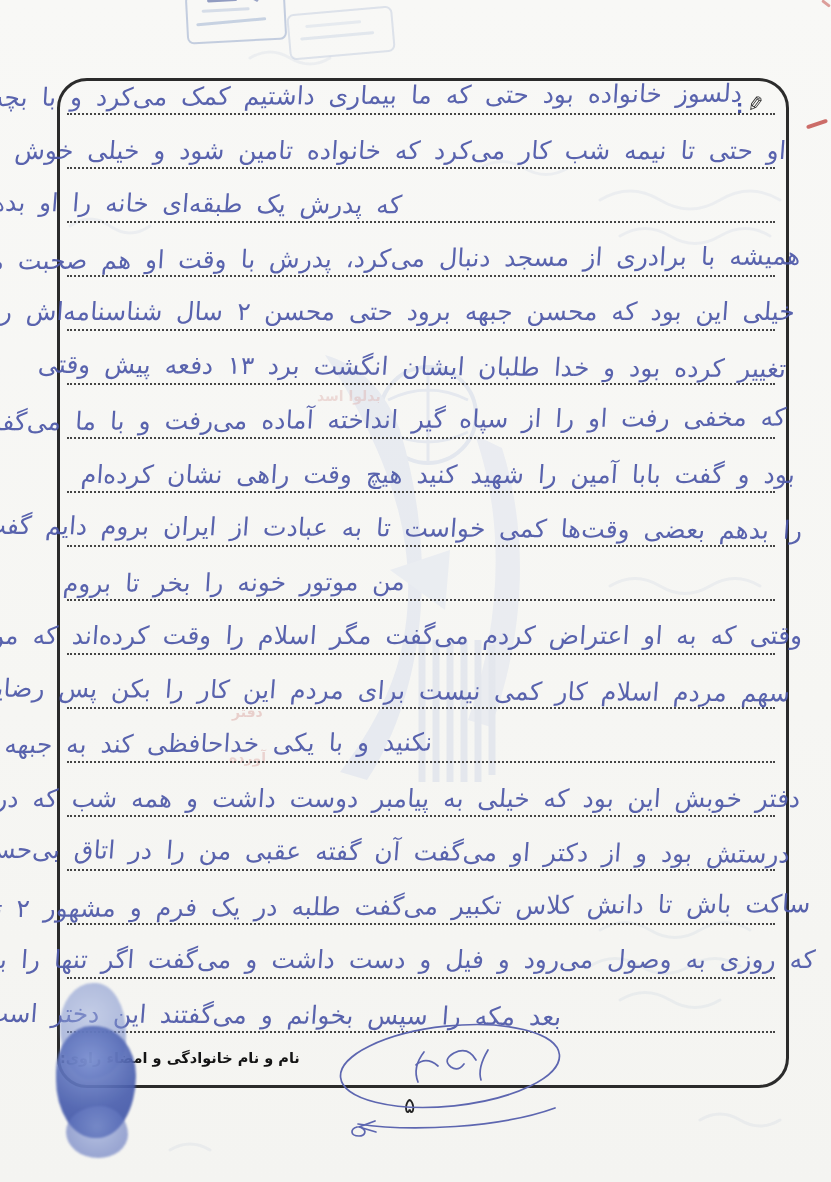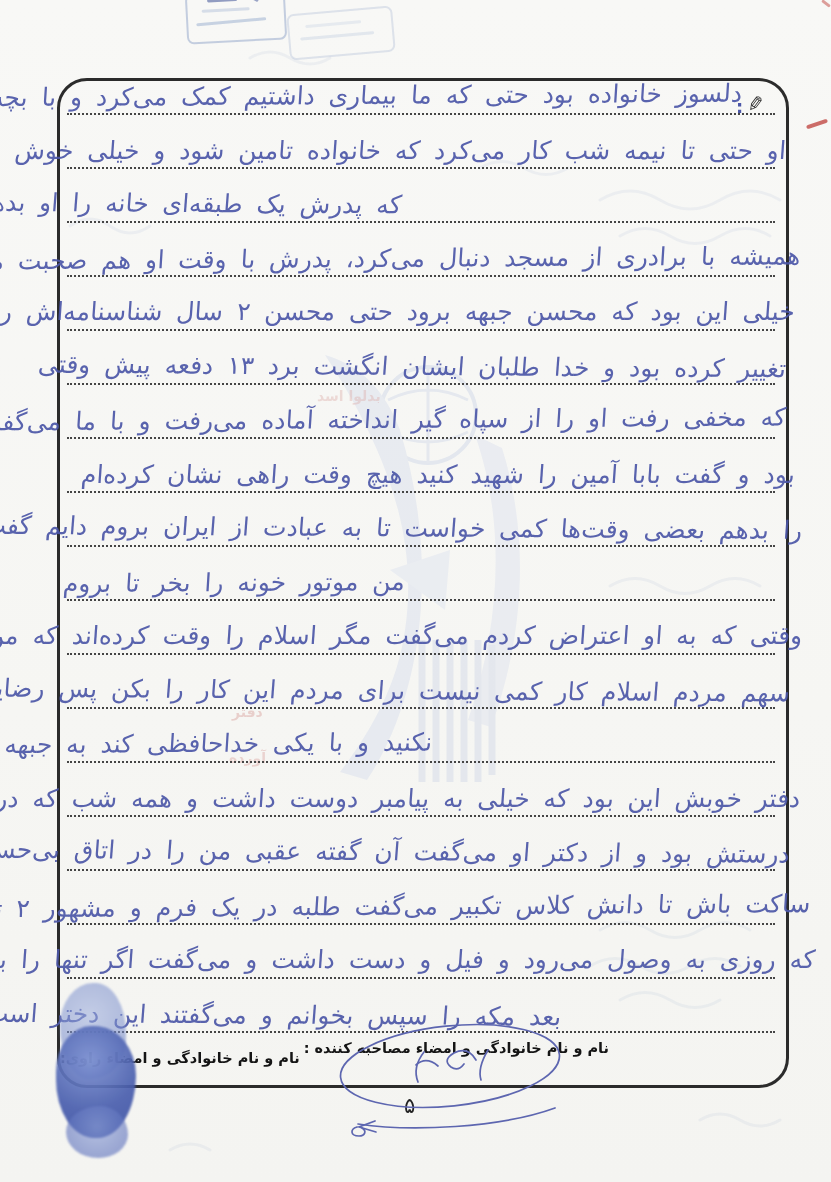--- a/index.html
+++ b/index.html
@@ -139,21 +139,20 @@
       <div class="rule" style="top: 869px;"></div>
       <div class="hw" style="top: 832px; right: 41px; transform: skewX(-4deg) rotate(0.35deg);">درستش بود و از دکتر او می‌گفت آن گفته عقبی من را در اتاق بی‌حس نکنید</div>
       <div class="rule" style="top: 923px;"></div>
       <div class="hw" style="top: 887px; right: 21px; transform: skewX(-4deg) rotate(-0.35deg);">ساکت باش تا دانش کلاس تکبیر می‌گفت طلبه در یک فرم و مشهور ۲ تا بود آقای</div>
       <div class="rule" style="top: 977px;"></div>
       <div class="hw" style="top: 940px; right: 16px; transform: skewX(-4deg) rotate(0deg);">که روزی به وصول می‌رود و فیل و دست داشت و می‌گفت اگر تنها را برای ایشان آورده‌ام</div>
       <div class="rule" style="top: 1031px;"></div>
       <div class="hw" style="top: 995px; right: 269px; transform: skewX(-4deg) rotate(0.35deg);">بعد مکه را سپس بخوانم و می‌گفتند این دختر است و آن پر گفت</div>
     </div>
 
-  <div class="lbl" style="right:222px;top:1040px;">نام و نام خانوادگی و امضاء مصاحبه کننده :</div>
   <div class="lbl" style="left:60px;top:1050px;">نام و نام خانوادگی و امضاء راوی:</div>
 
   <svg style="position:absolute;left:320px;top:1008px;z-index:4;" width="262" height="142" viewBox="0 0 262 142">
     <g fill="none" stroke="#5d66b0" stroke-width="1.7" stroke-linecap="round">
       <ellipse cx="130" cy="58" rx="110" ry="40" transform="rotate(-6 130 58)"></ellipse>
       <path d="M168,42 c-6,10 -10,20 -7,30"></path>
       <path d="M156,52 q-8,-14 -22,-7 q-12,7 -3,14 q7,5 13,-3"></path>
       <path d="M118,58 q-12,-10 -22,-1"></path>
       <path d="M104,44 c-7,9 -10,20 -6,30"></path>
       <path d="M235,100 C180,120 90,124 38,116"></path>

